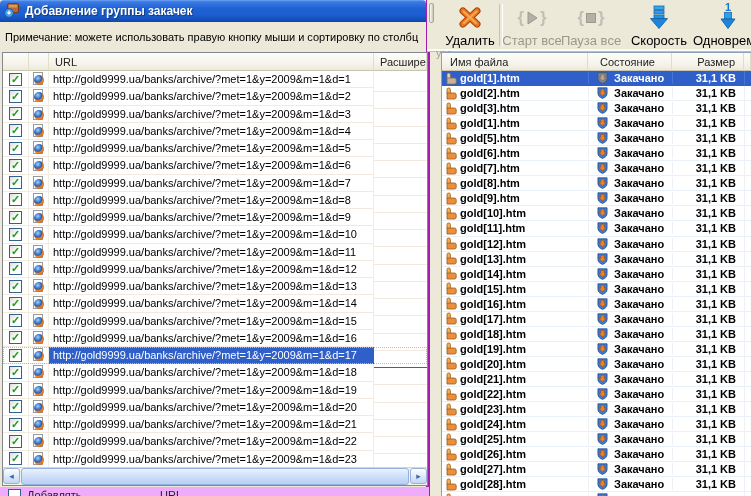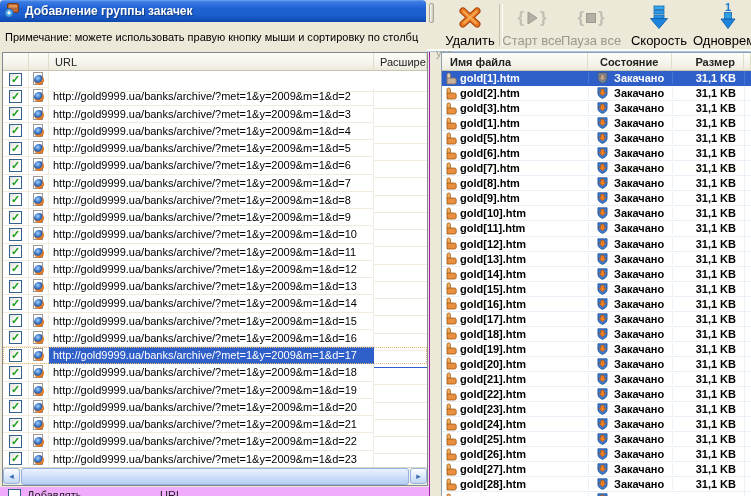--- a/index.html
+++ b/index.html
@@ -1,21 +1,21 @@
 <!DOCTYPE html>
 <html><head>
 <meta charset="utf-8">
 <style>
   html,body{margin:0;padding:0;}
   .app{position:relative;width:751px;height:496px;background:#ECE9D8;
        font-family:"Liberation Sans",sans-serif;font-size:11px;color:#000;overflow:hidden;}
 
   
   .dialog{position:absolute;left:0;top:0;width:430px;height:496px;background:#ECE9D8;
-          border-right:1px solid #a21caf;box-sizing:border-box;}
+          border-right:4px solid #a21caf;box-sizing:border-box;}
   .titlebar{position:absolute;left:0;top:0;width:426px;height:22px;border-radius:4px 4px 0 0;
             background:linear-gradient(180deg,#6FA5F2 0%,#3B7BE4 8%,#1F62D4 38%,#1C5ECF 68%,#1250BA 90%,#0B47AA 100%);
             display:flex;align-items:center;padding-left:4px;box-sizing:border-box;}
   .title-text{color:#fff;font-weight:bold;font-size:12px;margin-left:5px;text-shadow:1px 1px 1px #0F3878;white-space:nowrap;}
   .note{position:absolute;left:0;top:22px;width:429px;height:30px;line-height:30px;padding-left:5px;
         white-space:nowrap;overflow:hidden;box-sizing:border-box;}
 
   .lframe{position:absolute;left:2px;top:52px;width:426px;height:434px;background:#fff;
           border:1px solid #83878E;box-sizing:border-box;display:flex;flex-direction:column;overflow:hidden;}
   .lheader{display:flex;height:18px;flex:none;}
@@ -65,21 +65,21 @@
   .tlabel{font-size:13px;color:#000;white-space:nowrap;}
   .tbtn.disabled .tlabel{color:#9C988C;}
   .tsep{position:absolute;left:72px;top:4px;width:2px;height:42px;border-left:1px solid #C6C2B2;border-right:1px solid #FFFFFF;}
   .brace{color:#C2BEB4;font-size:17px;font-weight:bold;line-height:17px;}
   .badge1{position:absolute;top:0px;color:#1878D0;font-weight:bold;font-size:11px;line-height:10px;}
 
   
   .rframe{position:absolute;left:441px;top:52px;width:310px;height:444px;background:#fff;
           border-left:1px solid #8CA0B8;border-top:1px solid #8CA0B8;box-sizing:border-box;
           overflow:hidden;font-weight:bold;}
-  .rheader{display:flex;height:18px;font-weight:bold;flex:none;}
+  .rheader{display:flex;height:18px;font-weight:normal;flex:none;}
   .rh-name{width:146px;padding-left:8px;}
   .rh-status{width:84px;padding-left:12px;}
   .rh-size{width:72px;justify-content:flex-end;padding-right:8px;}
   .rh-stub{flex:1;}
   .rrow{display:flex;height:15.06px;align-items:center;box-sizing:border-box;border-bottom:1px solid #EAF0F8;}
   .rc-name{width:146px;display:flex;align-items:center;padding-left:3px;gap:3px;box-sizing:border-box;overflow:hidden;white-space:nowrap;}
   .rc-status{width:84px;display:flex;align-items:center;padding-left:8px;gap:6px;box-sizing:border-box;
              border-left:1px solid #ECF1F8;overflow:hidden;white-space:nowrap;}
   .rc-size{width:72px;text-align:right;padding-right:8px;box-sizing:border-box;border-left:1px solid #ECF1F8;}
   .rc-stub{flex:1;border-left:1px solid #ECF1F8;height:100%;}
@@ -118,20 +118,21 @@
           <div class="lrow">
             <span class="lcell c-check">
               <span class="cb">✓</span>
             </span>
             <span class="lcell c-ficon">
               <span class="ff">
                 <span class="pg"></span>
                 <span class="ball"></span>
               </span>
             </span>
+            <span class="lcell c-url">http://gold9999.ua/banks/archive/?met=1&amp;y=2009&amp;m=1&amp;d=1</span>
             <span class="lcell c-ext">htm</span>
           </div>
           <div class="lrow">
             <span class="lcell c-check">
               <span class="cb">✓</span>
             </span>
             <span class="lcell c-ficon">
               <span class="ff">
                 <span class="pg"></span>
                 <span class="ball"></span>

